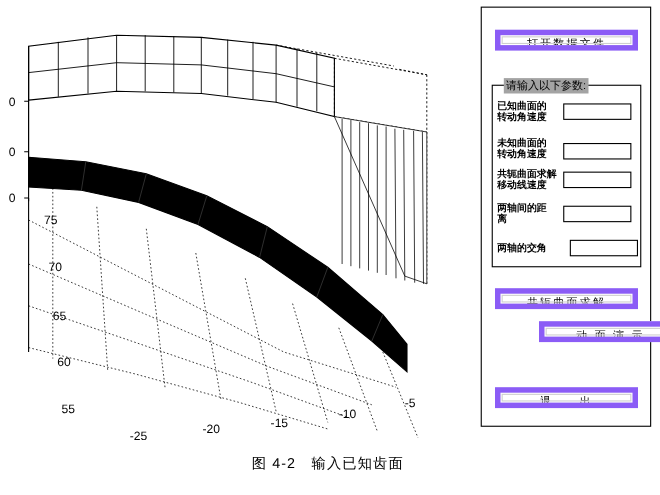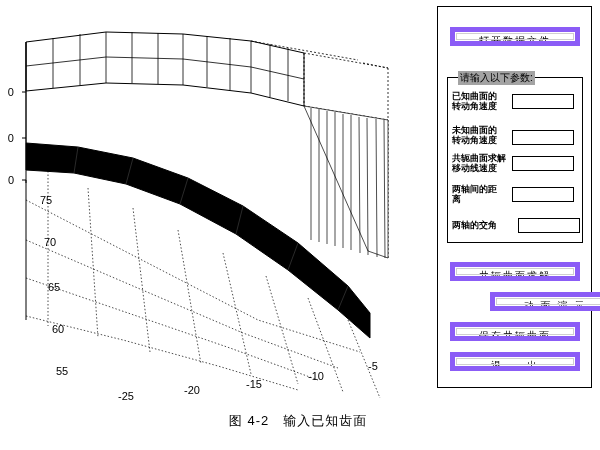--- a/index.html
+++ b/index.html
@@ -313,20 +313,19 @@
           <span class="l2"></span>
         </div>
         <input class="param-input" type="text" value="" style="">
       </div>
     </div>
 
     <div class="ui-button" id="btn-solve">共轭曲面求解</div>
 
     <div class="ui-button" id="btn-anim">动 面 演 示</div>
 
-    <div class="ui-button" id="btn-save">保存共轭曲面</div>
 
     <div class="ui-button" id="btn-exit">退　　出</div>
   </div>
 
   <div id="caption">图 4-2　输入已知齿面</div>
 
 </div>
 
 </body></html>

